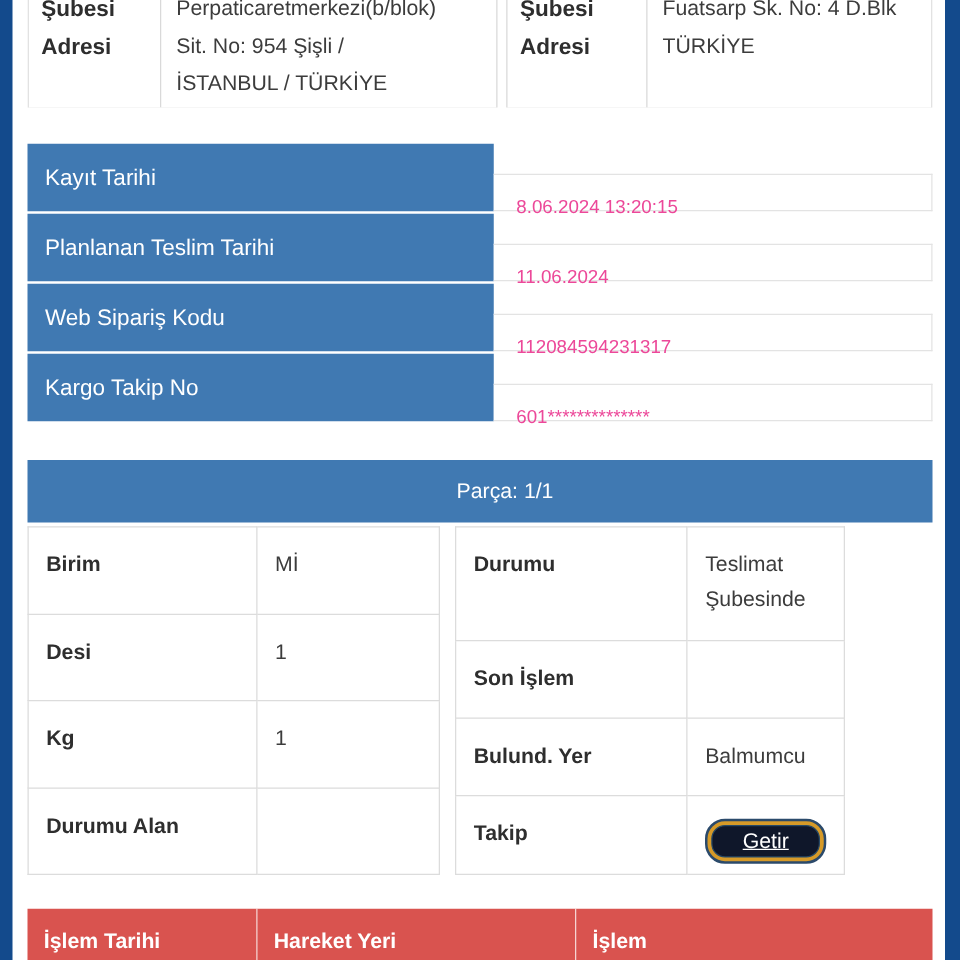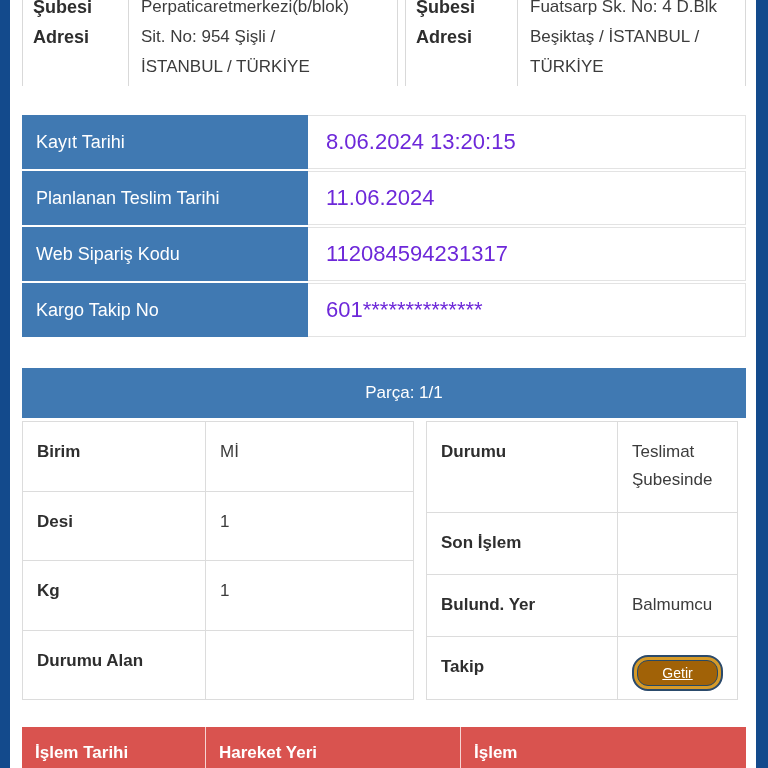--- a/index.html
+++ b/index.html
@@ -20,47 +20,47 @@
   .addr-table.receiver { width:341px; }
   .addr-label { padding:4px 10px; font-weight:bold; font-size:18px; line-height:30px;
     color:#2e2e2e; border-right:1px solid #d9d9d9; }
   .addr-table.sender .addr-label { width:106px; }
   .addr-table.receiver .addr-label { width:112px; }
   .addr-value { padding:4px 12px; font-size:17px; line-height:30px; color:#3c3c3c; flex:1; }
 
   
   .info-table { margin-top:29px; }
   .info-row { display:flex; height:54px; margin-bottom:2px; }
-  .info-label { width:286px; background:#4079b2; color:#ffffff; font-size:18px;
+  .info-label { width:373px; background:#4079b2; color:#ffffff; font-size:18px;
     line-height:54px; padding-left:14px; }
   .info-value { flex:1; background:#fff; border:1px solid #e3e3e3; border-left:none;
-    font-size:22px; line-height:52px; padding-left:18px; color:#6d28d9; }
+    font-size:15px; line-height:52px; padding-left:18px; color:#ec4899;margin-top:24px; }
 
   
   .parca-header { margin-top:31px; height:50px; background:#4079b2; color:#fff;
     font-size:17px; line-height:50px; text-align:center;padding-left:40px; }
   .parca-tables { display:flex; gap:12px; margin-top:3px; }
   .ptable { border-collapse:collapse; background:#fff; }
   .ptable td { border:1px solid #dcdcdc; vertical-align:top; font-size:17px;
     padding:16px 14px 8px 14px; color:#3c3c3c; line-height:28px; }
   .ptable td.plabel { font-weight:bold; color:#2e2e2e; }
-  .ptable.left { width:392px; }
+  .ptable.left { width:330px; }
   .ptable.left td.plabel { width:183px; }
   .ptable.left td { height:69px; }
   .ptable.right { width:312px; }
   .ptable.right td.plabel { width:191px; }
   .row-durumu td { height:91px; }
   .row-sonislem td, .row-bulund td { height:62px; }
   .row-detay td { height:63px; }
   .detay-cell { text-align:center; }
 
   .getir-btn { display:inline-block; background:#d69a28; border:2px solid #2b4a6b;
     border-radius:16px; padding:3px; cursor:pointer; margin-top:2px; }
-  .getir-inner { display:block; background:#a16207; border:1px solid #274966;
-    border-radius:11px; color:#ffffff; font-size:14px; line-height:22px;
+  .getir-inner { display:block; background:#0f172a; border:1px solid #274966;
+    border-radius:11px; color:#ffffff; font-size:17px; line-height:22px;
     padding:1px 24px; font-family:"Liberation Sans", sans-serif;text-decoration:underline; }
 
   
   .history-table { margin-top:27px; display:flex; background:#d9534f; height:60px; }
   .hist-cell { color:#ffffff; font-weight:bold; font-size:17px; padding:16px 0 0 13px; }
   .hist-cell + .hist-cell { border-left:1px solid rgba(255,255,255,0.75); }
   .hist-c1 { width:183px; }
   .hist-c2 { width:255px; }
   .hist-c3 { width:286px; }
 </style>
@@ -79,21 +79,20 @@
         <div class="addr-value">
           <div>Perpaticaretmerkezi(b/blok)</div>
           <div>Sit. No: 954 Şişli /</div>
           <div>İSTANBUL / TÜRKİYE</div>
         </div>
       </div>
       <div class="addr-table receiver">
         <div class="addr-label">Şubesi Adresi</div>
         <div class="addr-value">
           <div>Fuatsarp Sk. No: 4 D.Blk</div>
-          <div>Beşiktaş / İSTANBUL /</div>
           <div>TÜRKİYE</div>
         </div>
       </div>
     </div>
   </div>
 
   <div class="info-table">
     <div class="info-row">
       <div class="info-label">Kayıt Tarihi</div>
       <div class="info-value">8.06.2024 13:20:15</div>

